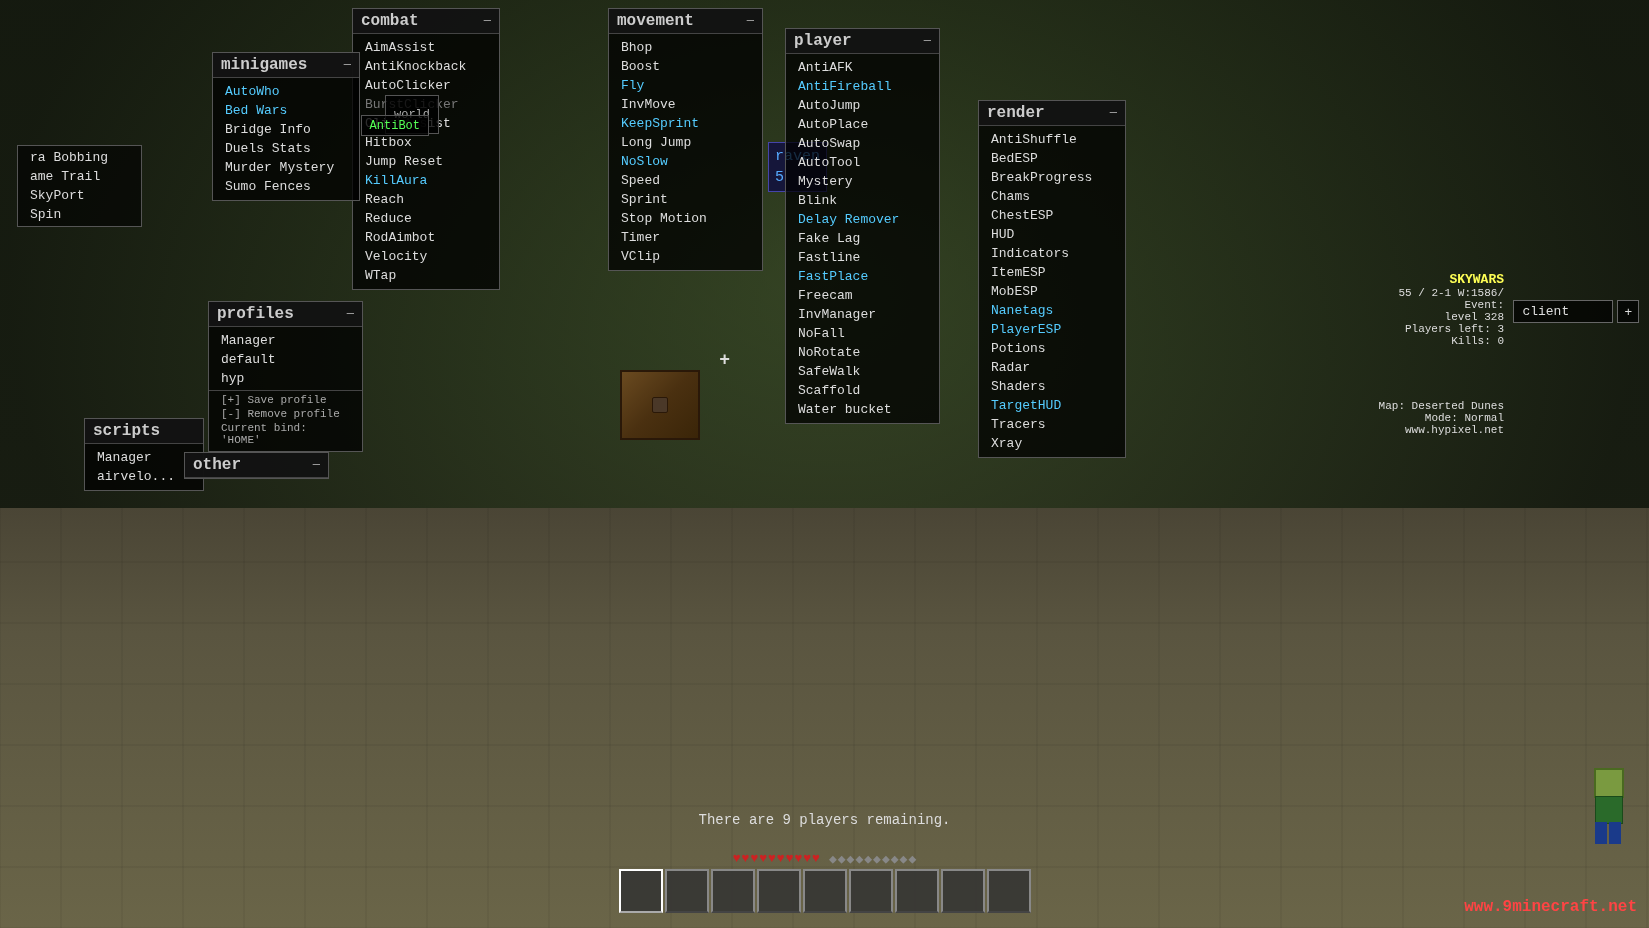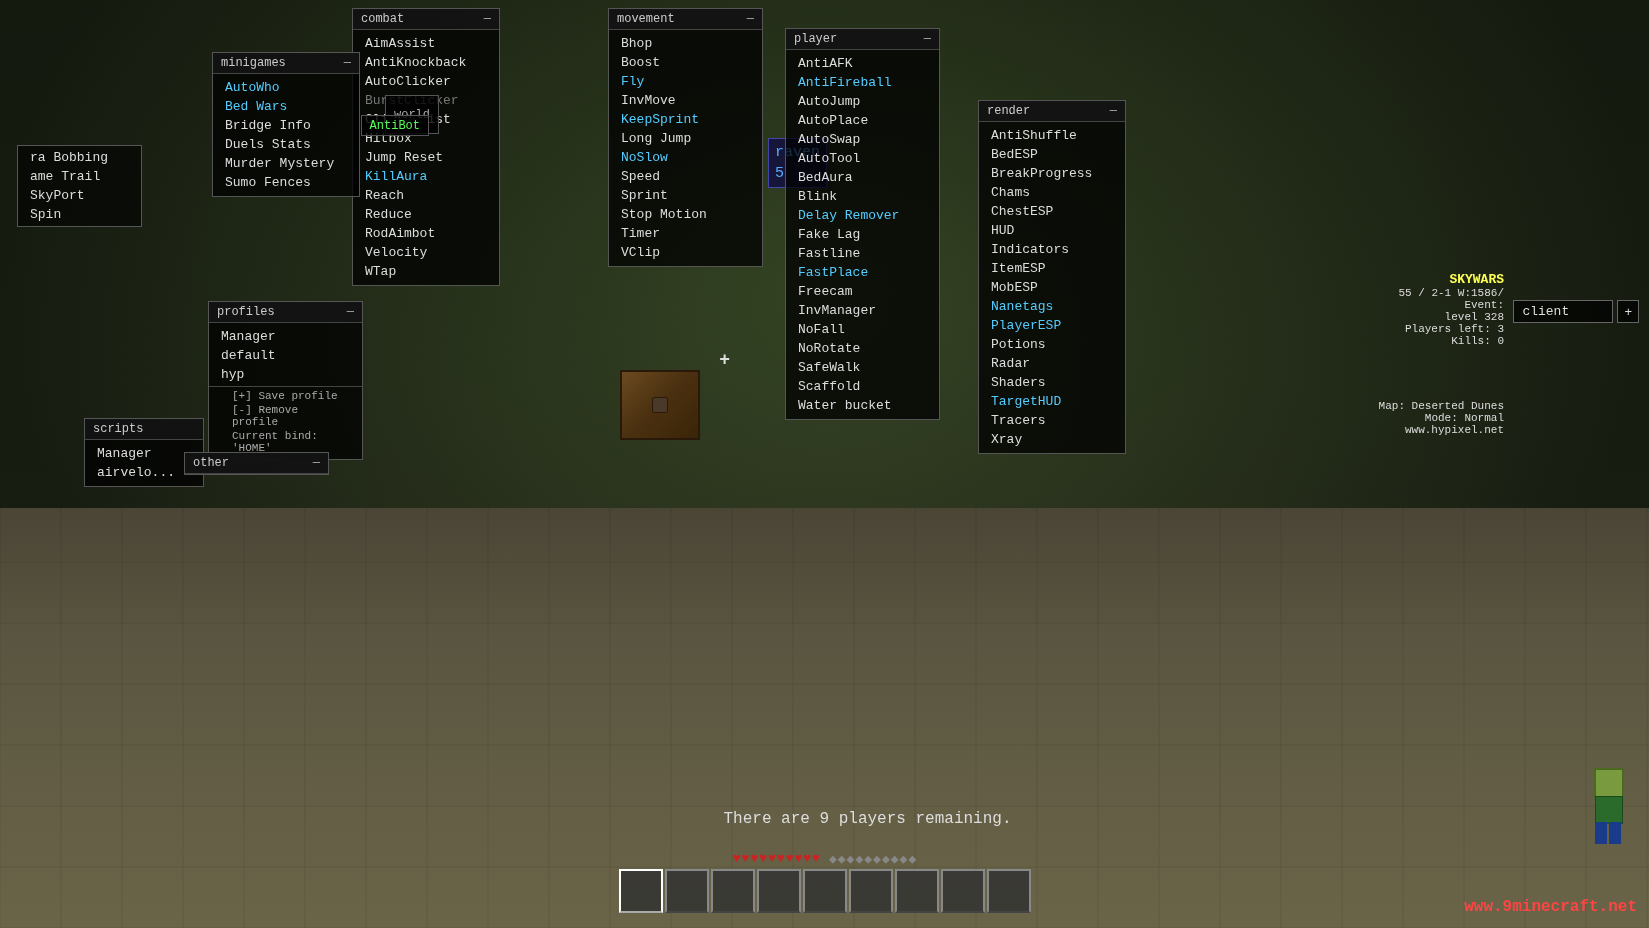--- a/index.html
+++ b/index.html
@@ -49,21 +49,22 @@
       display: flex;
       align-items: center;
       justify-content: space-between;
       padding: 3px 8px;
       background: rgba(20,20,20,0.9);
       border-bottom: 1px solid #444;
     }
 
     .panel-title {
       color: #ccc;
-      font-size: 12px;
+      font-size: 16px;
+      font-weight: bold;
     }
 
     .panel-close {
       color: #aaa;
       cursor: pointer;
       font-size: 12px;
       line-height: 1;
     }
 
     .panel-content {
@@ -83,24 +84,23 @@
       color: #55ccff;
     }
 
     
     .status-text {
       position: absolute;
       bottom: 100px;
       left: 50%;
       transform: translateX(-50%);
       color: #ddd;
-      font-size: 16px;
+      font-size: 14px;
       z-index: 10;
       white-space: nowrap;
-      margin-left: 43px;
     }
 
     
     .watermark {
       position: absolute;
       bottom: 12px;
       right: 12px;
       color: #ff4444;
       font-size: 16px;
       font-weight: bold;
@@ -134,21 +134,21 @@
       border: 1px solid #666;
       color: #ddd;
       padding: 3px 6px;
       cursor: pointer;
       font-size: 13px;
     }
 
     .sub-text {
       color: #aaa;
       font-size: 11px;
-      padding: 1px 23px;
+      padding: 1px 12px;
     }
 
     .separator {
       height: 1px;
       background: #444;
       margin: 2px 0;
     }
   </style>
 </head>
 <body>
@@ -218,21 +218,21 @@
     <span class="panel-title">player</span>
     <span class="panel-close">—</span>
   </div>
   <div class="panel-content">
     <div class="menu-item">AntiAFK</div>
     <div class="menu-item active">AntiFireball</div>
     <div class="menu-item">AutoJump</div>
     <div class="menu-item">AutoPlace</div>
     <div class="menu-item">AutoSwap</div>
     <div class="menu-item">AutoTool</div>
-    <div class="menu-item">BedAura</div>
+    <div class="menu-item">Mystery</div>
     <div class="menu-item">Blink</div>
     <div class="menu-item active">Delay Remover</div>
     <div class="menu-item">Fake Lag</div>
     <div class="menu-item">Fastline</div>
     <div class="menu-item active">FastPlace</div>
     <div class="menu-item">Freecam</div>
     <div class="menu-item">InvManager</div>
     <div class="menu-item">NoFall</div>
     <div class="menu-item">NoRotate</div>
     <div class="menu-item">SafeWalk</div>

